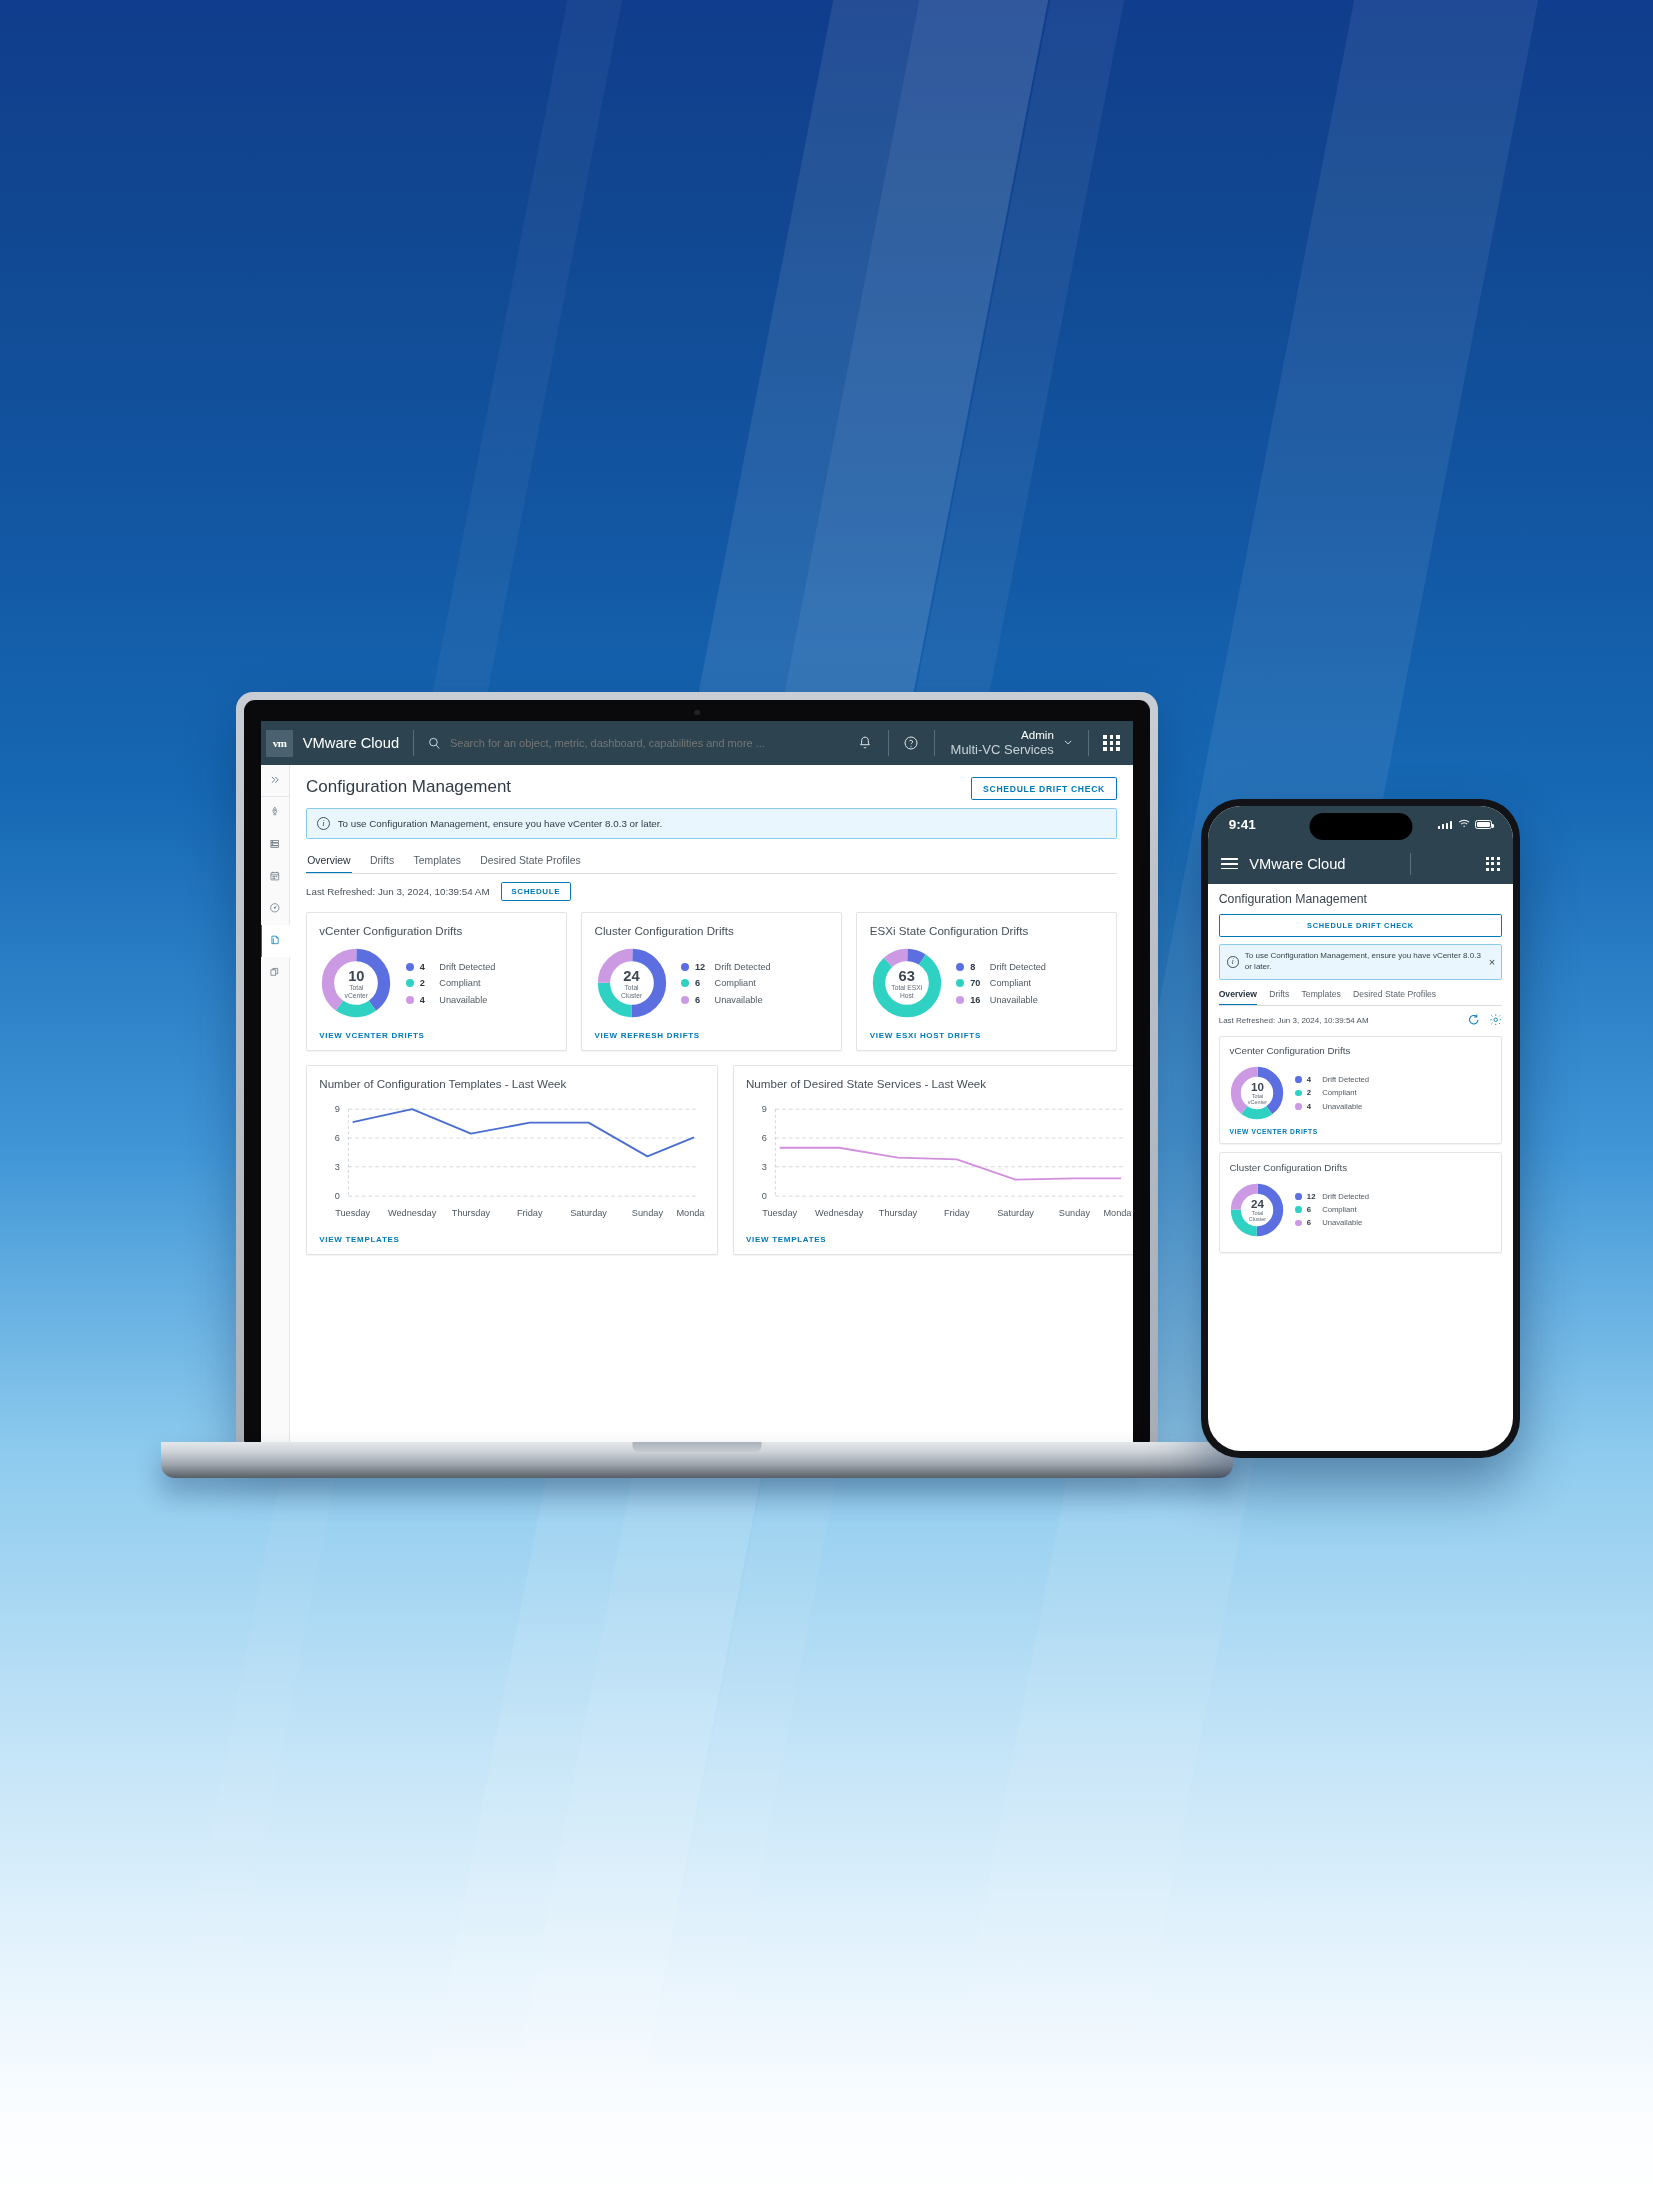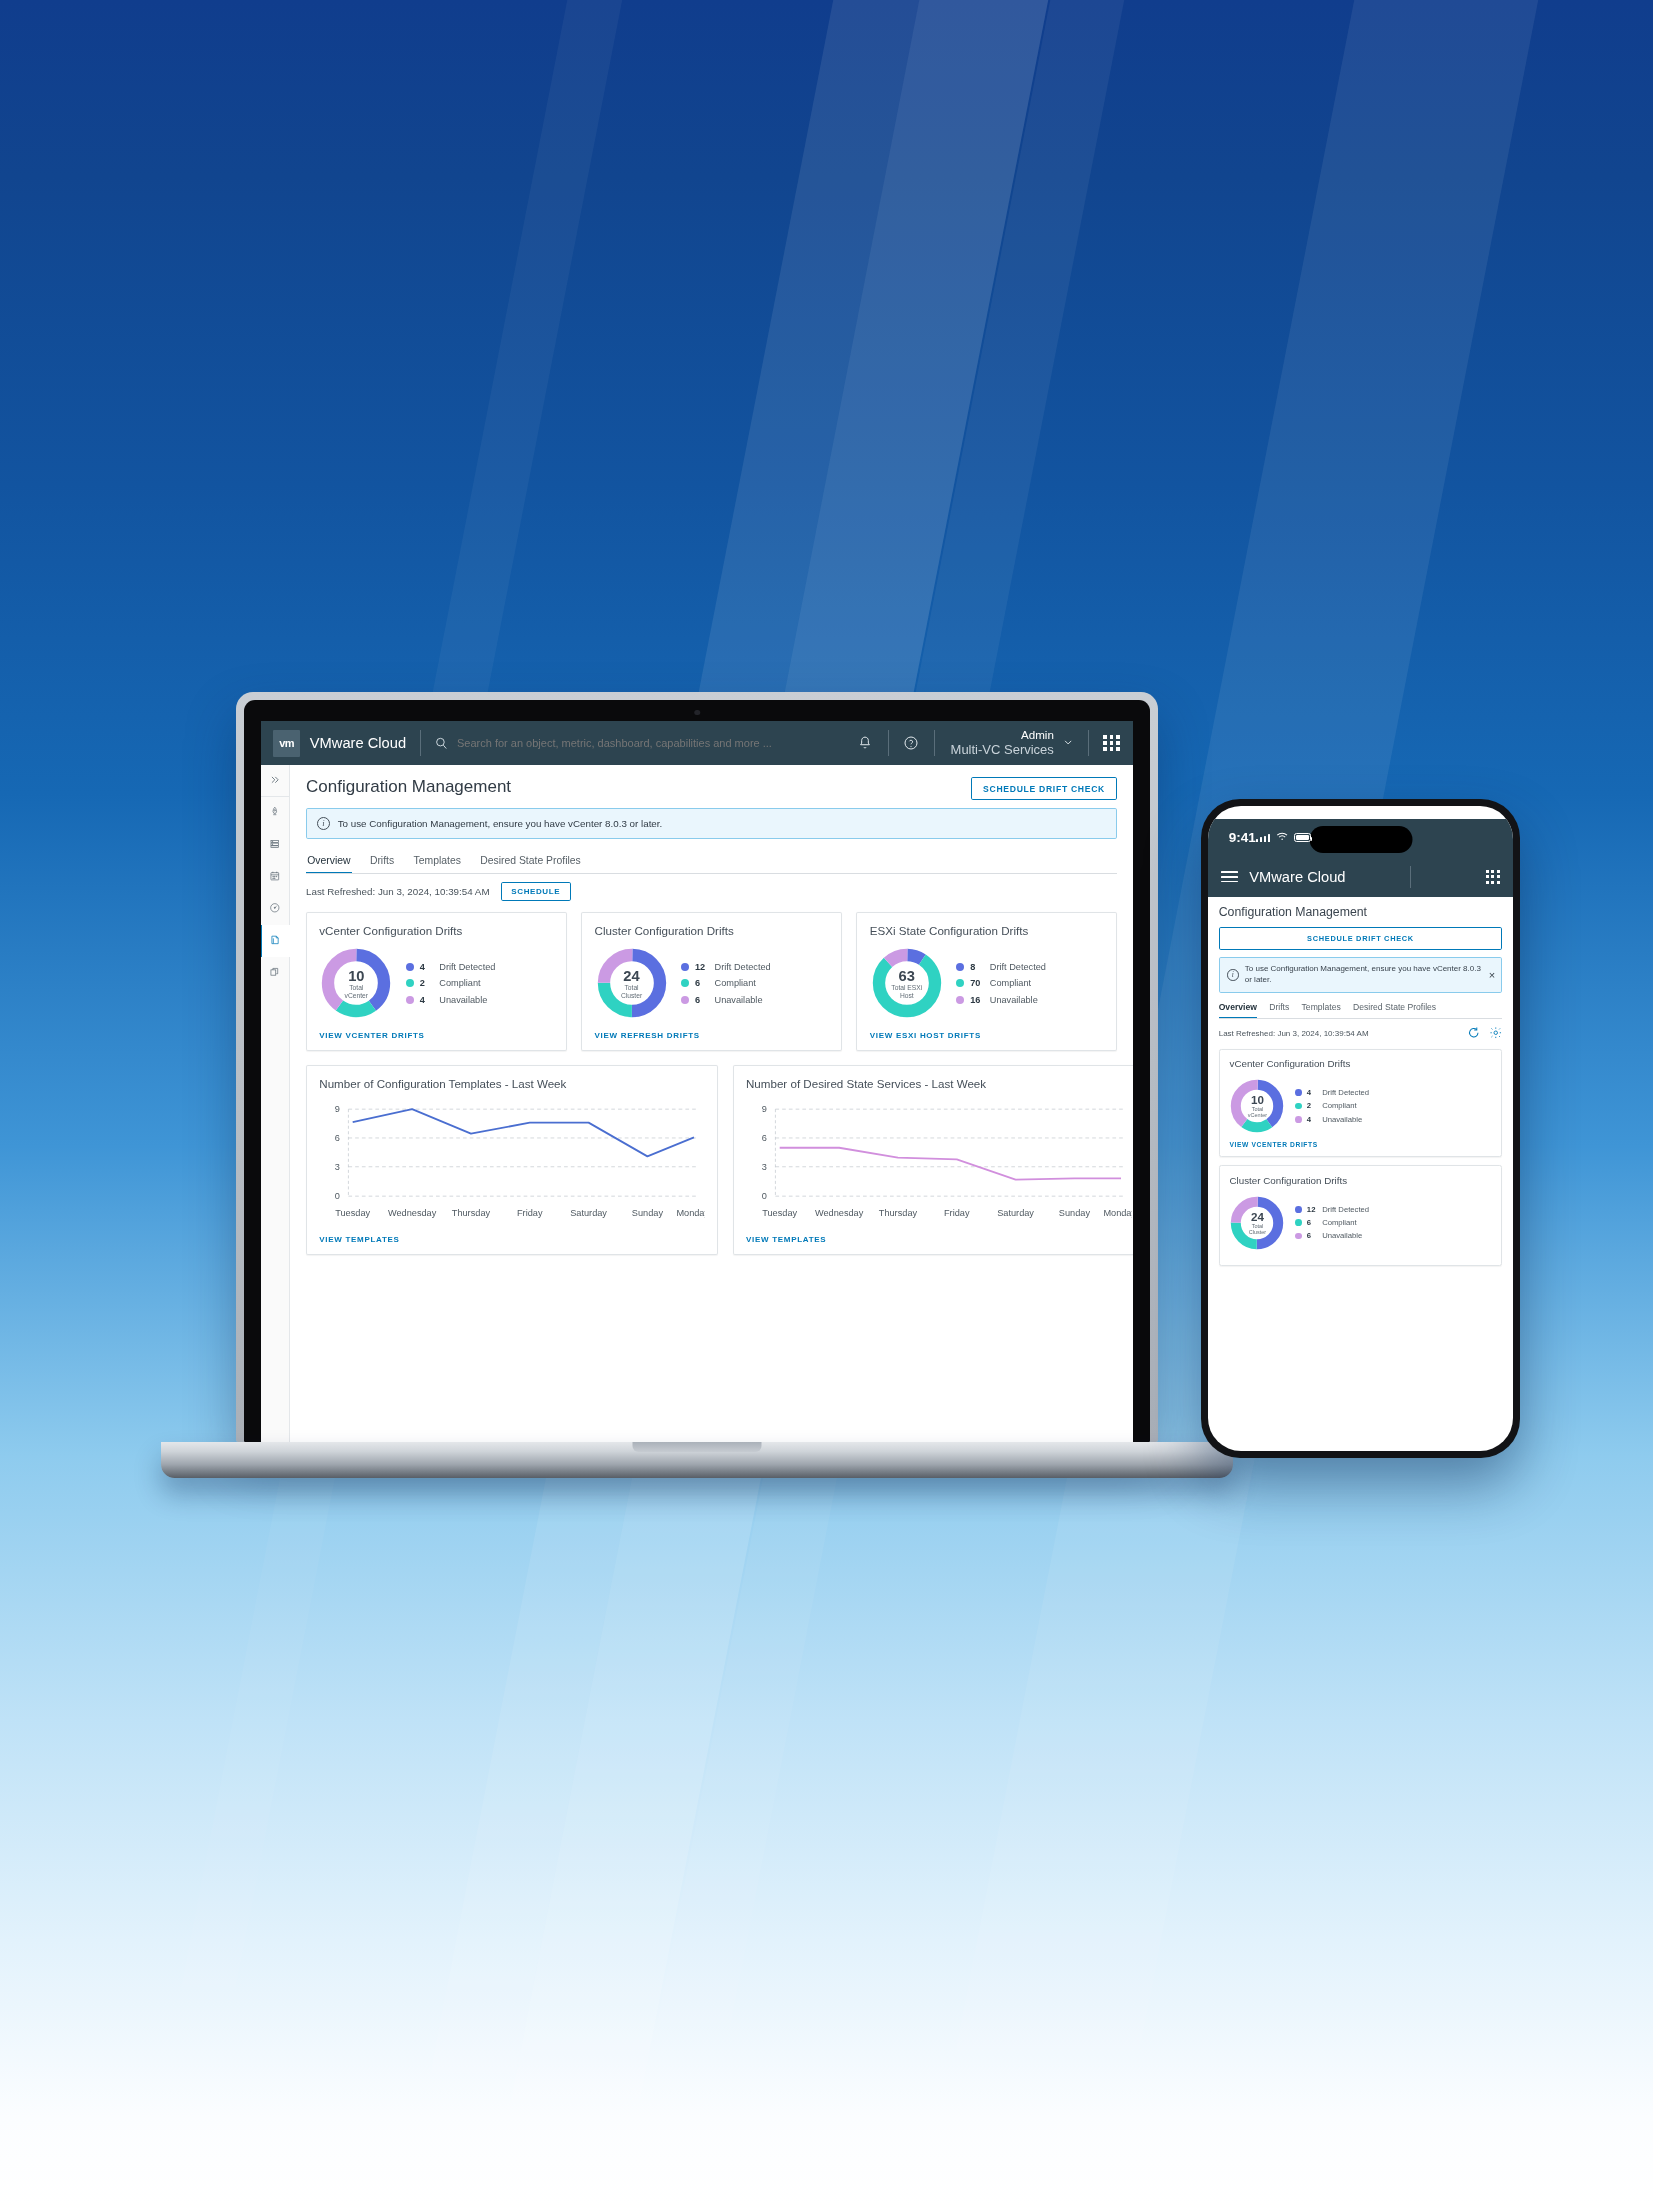--- a/index.html
+++ b/index.html
@@ -75,24 +75,24 @@
     border-radius: 0 0 6.1px 6.1px;
   }
 
   
   .topbar {
     height: 44px; background: #2d4450;
     display: flex; align-items: center;
     color: #ffffff;
   }
   .vm-logo {
-    width: 27px; height: 27px; margin-left: 12px;
+    width: 27px; height: 27px; margin-left: 5px;
     background: #4a6270; border-radius: 1px;
     display: flex; align-items: center; justify-content: center;
-    font-size: 11px; font-weight: 700; letter-spacing: -0.6px;
+    font-size: 11px; font-weight: 700; letter-spacing: -0.6px; font-family: Liberation Serif, serif;
   }
   .brand { margin-left: 9.8px; font-size: 14.7px; font-weight: 400; }
   .tb-div { width: 0.6px; height: 26px; background: #5a6e7a; margin: 0 13.5px; }
   .search { display: flex; align-items: center; flex: 1; }
   .search-input {
     background: transparent; border: none; outline: none;
     color: #c4cfd6; font-size: 11px; width: 100%;
     font-family: "Liberation Sans", sans-serif;
   }
   .tb-right { display: flex; align-items: center; height: 100%; }
@@ -203,22 +203,22 @@
   }
   .phone-inner {
     width: 100%; height: 100%;
     background: #ffffff;
     border-radius: 33px;
     overflow: hidden;
     position: relative;
   }
   .phone-status {
     height: 38px; background: #2d4450;
-    display: flex; align-items: center; justify-content: flex-start;
-    padding: 0 21px; color: #fff; position: relative; margin-top: 13px;
+    display: flex; align-items: center; justify-content: space-between;
+    padding: 0 21px; color: #fff; position: relative;
   }
   .phone-time { font-size: 13.5px; font-weight: 600; }
   .dyn-island {
     position: absolute; left: 50%; transform: translateX(-50%); top: 7.4px;
     width: 103px; height: 27px; background: #000; border-radius: 14.7px;
   }
   .phone-sysicons { display: flex; align-items: center; gap: 5.5px; }
   .bars { display: flex; align-items: flex-end; gap: 1.5px; height: 9.2px; }
   .bars i { width: 2.5px; background: #fff; border-radius: 0.6px; display: block; }
   .batt {

